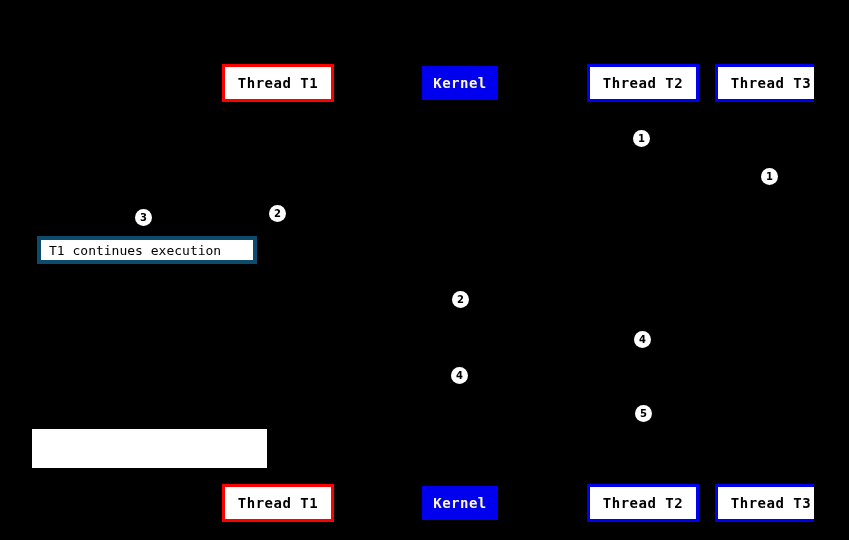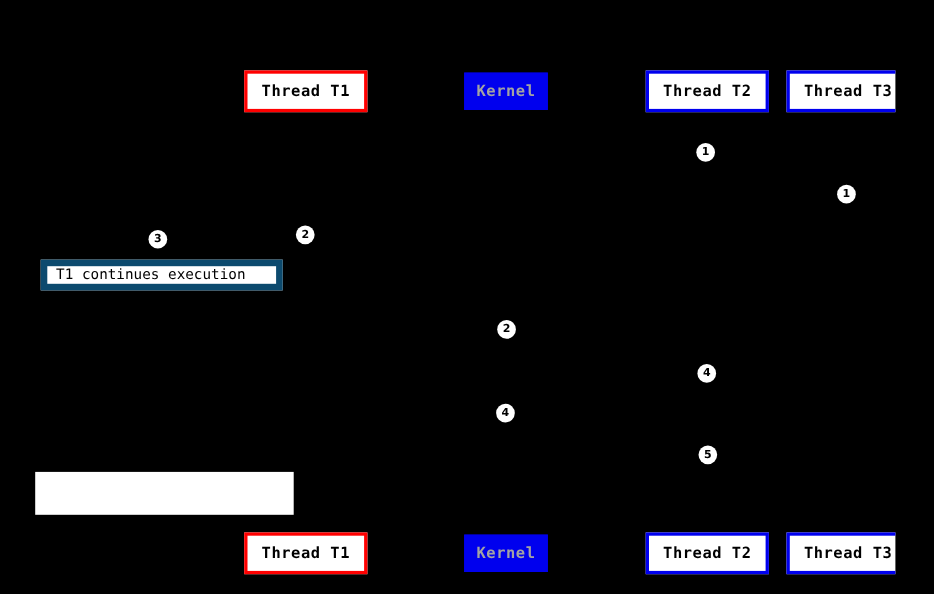--- a/index.html
+++ b/index.html
@@ -32,21 +32,21 @@
     letter-spacing: 0.5px;
     white-space: nowrap;
     padding: 0 10px;
   }
   .lifeline-box.red {
     border-color: #ff0000;
   }
   .lifeline-box.blue {
     border-color: #0000ee;
     background: #0000ee;
-    color: #a3a3a3;
+    color: #fef9c3;
   }
   .lifeline-box.blueoutline {
     border-color: #0000ee;
     background: #ffffff;
     color: #000000;
     text-align: center;
   }
   
   .step {
     position: absolute;
@@ -61,21 +61,21 @@
     display: flex;
     align-items: center;
     justify-content: center;
     line-height: 1;
   }
   
   .note {
     position: absolute;
     box-sizing: border-box;
     background: #ffffff;
-    border: 6px solid #0c4a6e;
+    border: 4px solid #0c4a6e;
     color: #000000;
     font-family: "DejaVu Sans Mono", monospace;
     font-size: 13px;
     display: flex;
     align-items: center;
     padding: 0 8px;
     white-space: nowrap;
   }
   .blank-note {
     position: absolute;

